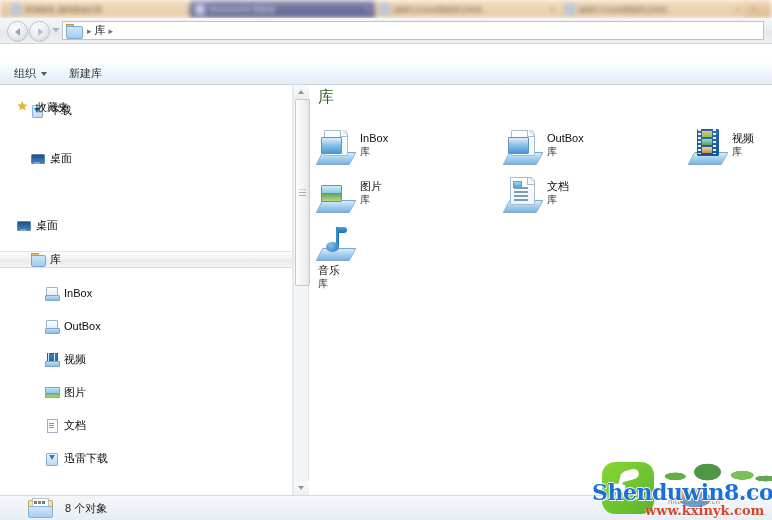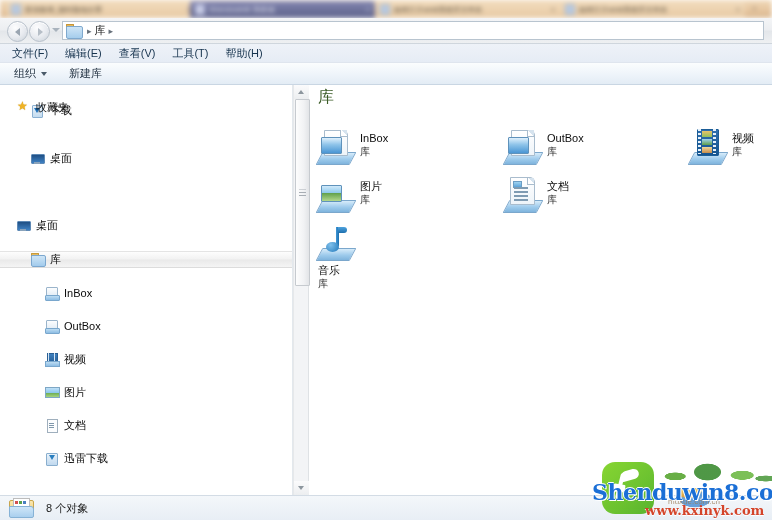--- a/index.html
+++ b/index.html
@@ -358,21 +358,21 @@
   .bigico.vid .s1 { top: 2px; }
   .bigico.vid .s2 { top: 10px; background: linear-gradient(to bottom,#9fd3f2,#5f9f4a); }
   .bigico.vid .s3 { top: 18px; background: linear-gradient(to bottom,#f0d79a,#c78d4b); }
 
   
   .statusbar {
     position: absolute; left: 0; top: 495px; width: 772px; height: 25px;
     background: linear-gradient(to bottom,#f4f7fa 0%,#e8eef5 100%);
     border-top: 1px solid #d3dce5;
     box-sizing: border-box;
-    display: flex; align-items: center; padding-left: 8px;
+    display: flex; align-items: center; padding-left: 27px;
   }
   .statusbar .sico { width: 26px; height: 20px; position: relative; margin-right: 12px; flex: none; }
   .statusbar .sico .back {
     position: absolute; left: 1px; top: 2px; width: 23px; height: 15px;
     background: linear-gradient(to bottom,#fbe7b0,#eccb6f);
     border: 1px solid #c9a martin; border: 1px solid #c9a54a; border-radius: 2px;
   }
   .statusbar .sico .pg {
     position: absolute; left: 5px; top: 0px; width: 15px; height: 9px;
     background: #ffffff; border: 1px solid #bcbcbc;
@@ -490,27 +490,20 @@
       <span class="crumb-folder">
         <span class="ft"></span>
           <span class="fb"></span>
       </span>
       <span class="sep">▸</span>
       <span class="crumbtxt">库</span>
       <span class="sep">▸</span>
     </div>
   </div>
 
-  <div class="menubar">
-    <span class="menuitem">文件(F)</span>
-    <span class="menuitem">编辑(E)</span>
-    <span class="menuitem">查看(V)</span>
-    <span class="menuitem">工具(T)</span>
-    <span class="menuitem">帮助(H)</span>
-  </div>
 
   <div class="cmdbar">
     <span class="cmditem">
       <span>组织</span>
       <span class="cmdcaret"></span>
     </span>
     <span class="cmditem">
       <span>新建库</span>
     </span>
   </div>

